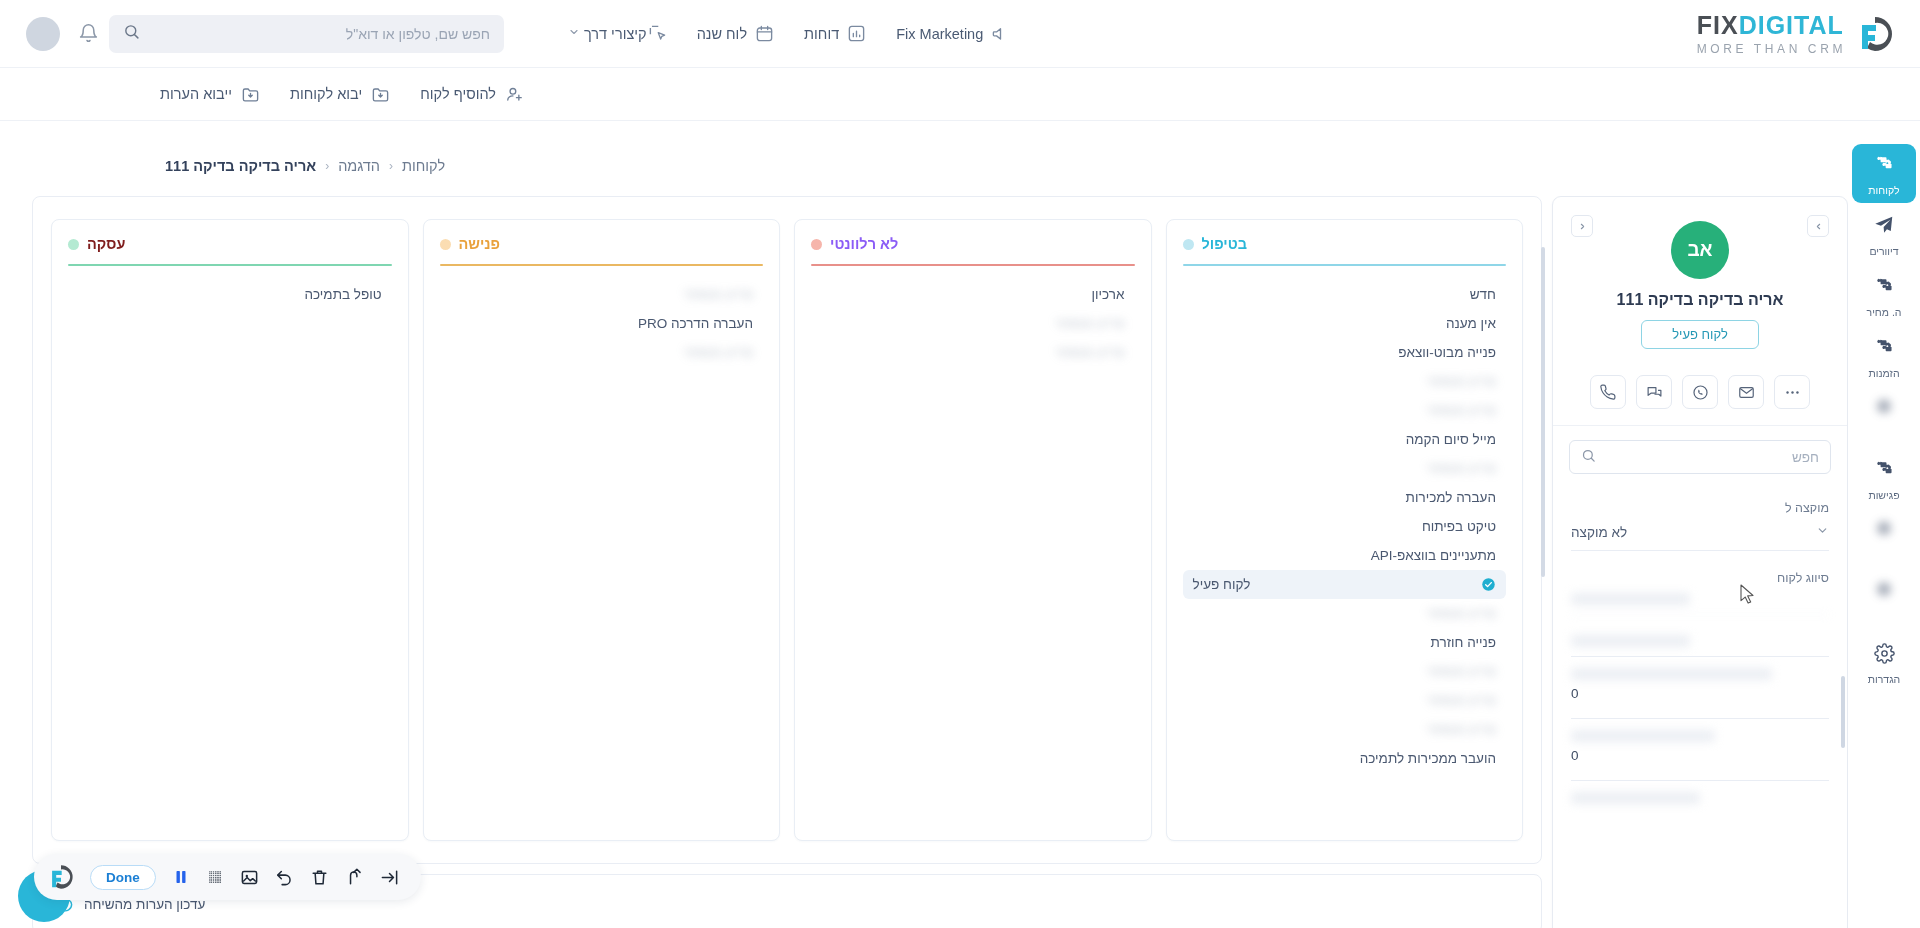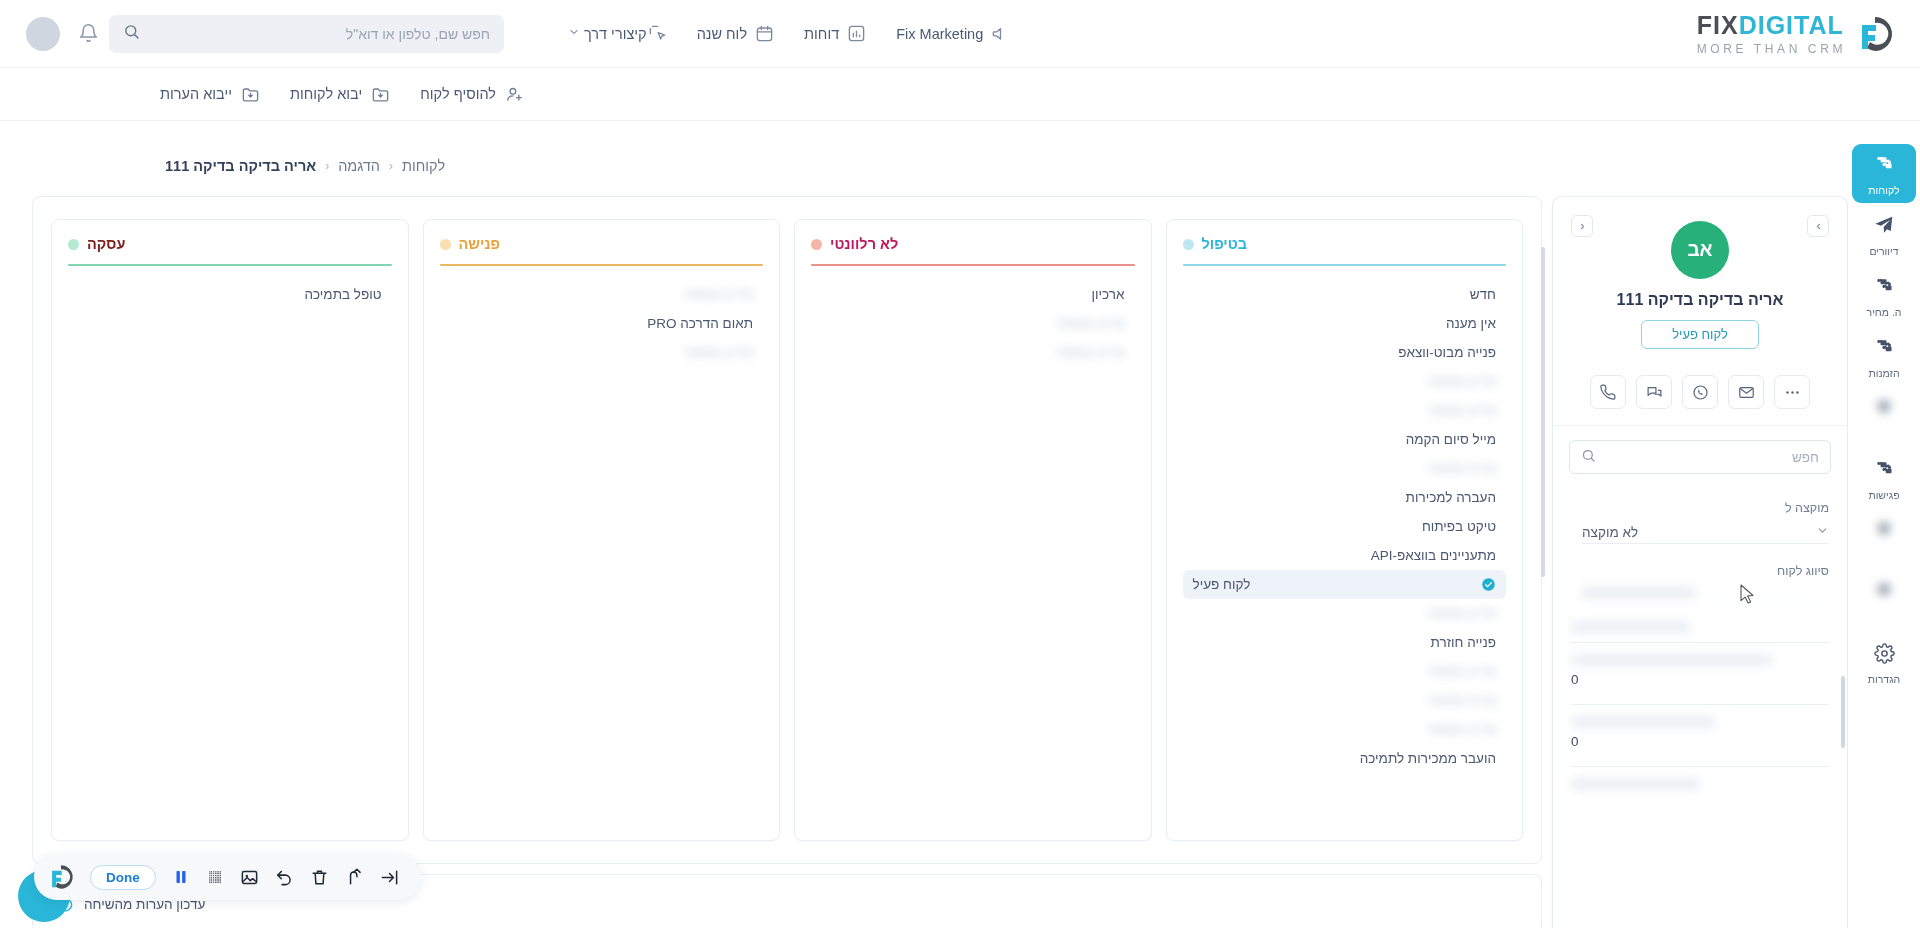--- a/index.html
+++ b/index.html
@@ -160,21 +160,21 @@
     background: #f7f9fc; color: #68758a;
   }
   .date-val {
     flex: 1; border: 1px solid #dfe5ee; border-radius: 5px 0 0 5px;
     display: flex; align-items: center; padding: 0 12px;
     font-size: 13px; color: #3e4c63; background: #fff; direction: ltr;
     justify-content: flex-start;
   }
   .select-row {
     display: flex; align-items: center; justify-content: space-between;
-    border-bottom: 1px solid #e9edf4; padding-bottom: 2px; cursor: pointer; margin-left: 11px;
+    border-bottom: 1px solid #e9edf4; padding-bottom: 9px; cursor: pointer;
   }
   .select-val { font-size: 13.5px; color: #4e5c74; }
   .sep-line { border-bottom: 1px solid #e9edf4; }
   .blur-field { filter: blur(5px); opacity: .6; }
   .blur-box {
     height: 12px; background: #dfe4ec; border-radius: 4px;
     margin-right: auto; width: 46%;
   }
   .num-val { font-size: 13.5px; color: #3e4c63; text-align: left; padding: 6px 0 8px; }
   .detail-scrollbar {
@@ -600,39 +600,39 @@
           <div class="item blurred">פריט מוסתר</div>
           <div class="item blurred">פריט מוסתר</div>
           <div class="item blurred">פריט מוסתר</div>
           <div class="item">הועבר ממכירות לתמיכה</div>
         </div>
       </div>
 
       <div class="col">
         <div class="col-head">
           <span class="col-dot" style="background:#f6b5ab"></span>
-          <span class="col-title" style="color:#be185d">לא רלוונטי</span>
+          <span class="col-title" style="color:#8b5cf6">לא רלוונטי</span>
         </div>
         <div class="col-rule" style="background:#e8908a"></div>
         <div class="col-items">
           <div class="item">ארכיון</div>
           <div class="item blurred">פריט מוסתר</div>
           <div class="item blurred">פריט מוסתר</div>
         </div>
       </div>
 
       <div class="col">
         <div class="col-head">
           <span class="col-dot" style="background:#fbddb2"></span>
           <span class="col-title" style="color:#e9a13b">פנישה</span>
         </div>
         <div class="col-rule" style="background:#eab862"></div>
         <div class="col-items">
           <div class="item blurred">פריט מוסתר</div>
-          <div class="item">תאום הדרכה PRO</div>
+          <div class="item">העברה הדרכה PRO</div>
           <div class="item blurred">פריט מוסתר</div>
         </div>
       </div>
 
       <div class="col">
         <div class="col-head">
           <span class="col-dot" style="background:#b4ead2"></span>
           <span class="col-title" style="color:#7f1d1d">עסקה</span>
         </div>
         <div class="col-rule" style="background:#7fd6b1"></div>

